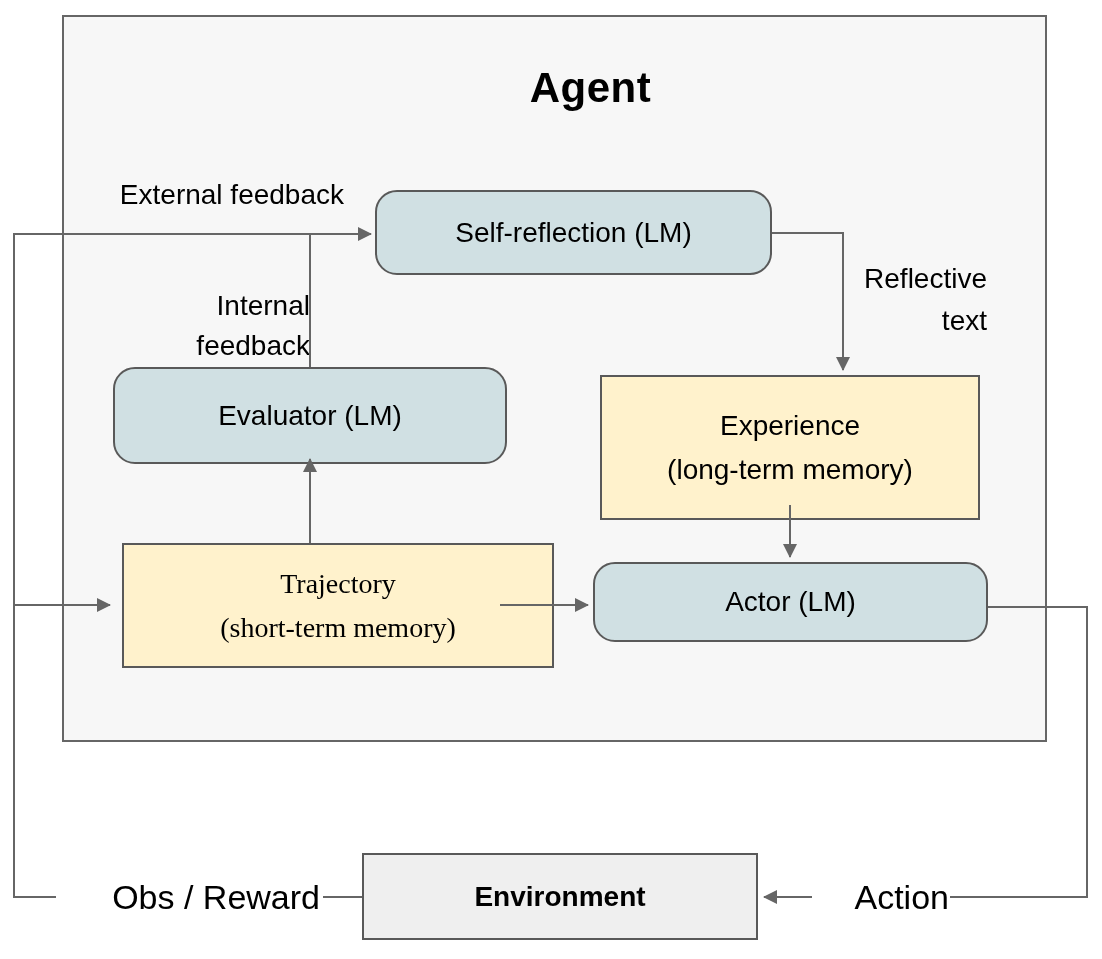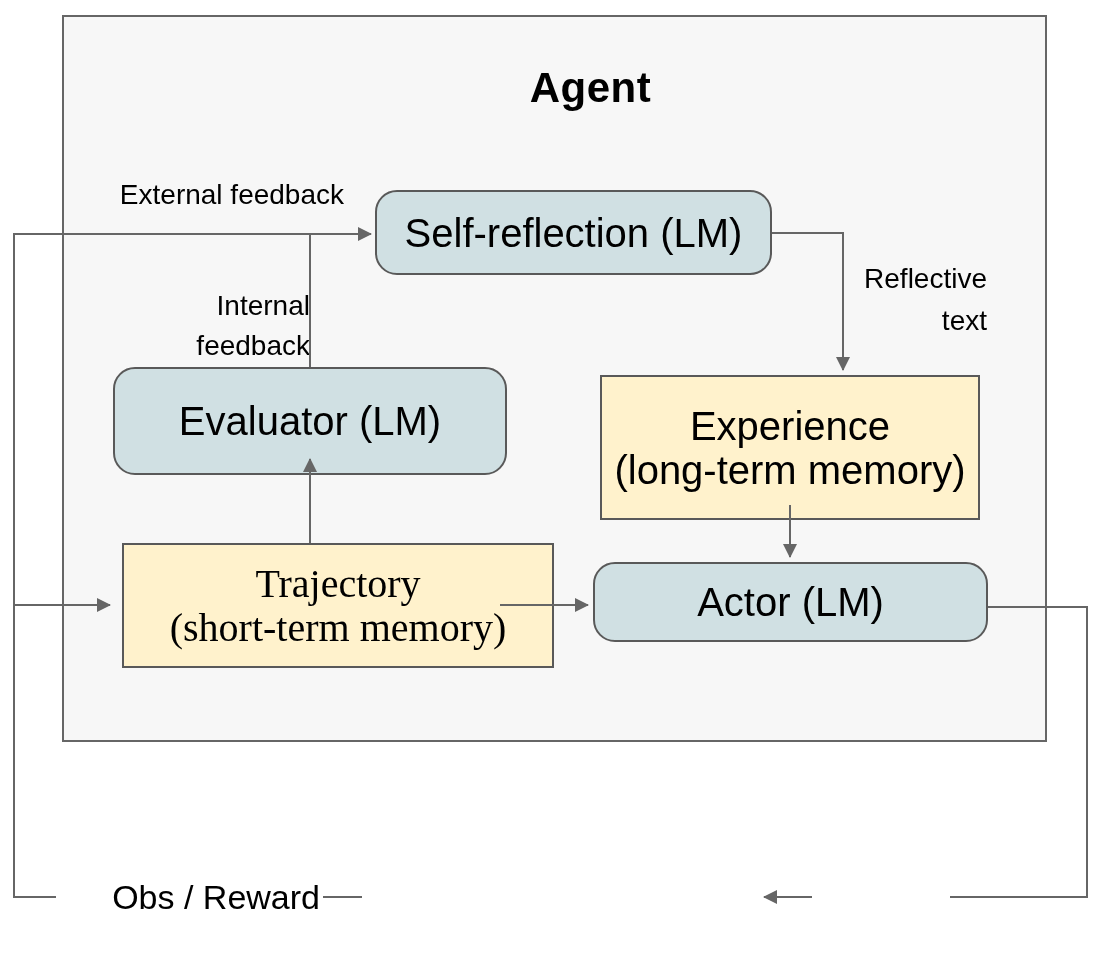--- a/index.html
+++ b/index.html
@@ -35,38 +35,38 @@
     margin-left: 36px;
   }
   .node {
     position: absolute;
     display: flex;
     flex-direction: column;
     align-items: center;
     justify-content: center;
     text-align: center;
     box-sizing: border-box;
-    font-size: 40px;
+    font-size: 28px;
     line-height: 44px;
     border: 2px solid var(--box_border, #595959);
   }
   .node.lm {
     background: var(--lm_fill, #d0e0e3);
     border-radius: 22px;
   }
   .node.memory {
     background: var(--memory_fill, #fff2cc);
     border-radius: 0;
   }
   .node.env {
     background: var(--environment_fill, #efefef);
     font-weight: bold;
   }
   #node-self-reflection { left: 375px; top: 190px; width: 397px; height: 85px; }
-  #node-evaluator       { left: 113px; top: 367px; width: 394px; height: 108px; text-align: center; }
+  #node-evaluator       { left: 113px; top: 367px; width: 394px; height: 97px; text-align: center; }
   #node-experience      { left: 600px; top: 375px; width: 380px; height: 145px; }
   #node-trajectory      { left: 122px; top: 543px; width: 432px; height: 125px; font-family: Liberation Serif, serif; }
   #node-actor           { left: 593px; top: 562px; width: 395px; height: 80px; }
   #node-environment     { left: 362px; top: 853px; width: 396px; height: 87px; }
 
   .edge-label {
     position: absolute;
     font-size: 28px;
     line-height: 40px;
     text-align: right;
@@ -113,29 +113,33 @@
 
   <div class="node memory" id="node-trajectory">
     <span>Trajectory</span>
     <span>(short-term memory)</span>
   </div>
 
   <div class="node lm" id="node-actor">
     <span>Actor (LM)</span>
   </div>
 
+  <div class="node env" id="node-environment">
+    <span>Environment</span>
+  </div>
 
   <div class="edge-label" id="label-external-feedback">External feedback</div>
 
   <div class="edge-label" id="label-internal-feedback">Internal feedback</div>
 
   <div class="edge-label" id="label-reflective-text">Reflective text</div>
 
   <div class="edge-label" id="label-obs-reward">Obs / Reward</div>
 
+  <div class="edge-label" id="label-action">Action</div>
 
   <svg class="edges" viewBox="0 0 1102 959" xmlns="http://www.w3.org/2000/svg">
     <defs>
       <marker id="arrow" markerUnits="userSpaceOnUse" markerWidth="16" markerHeight="14" refX="13" refY="7" orient="auto">
         <path d="M0,0 L14,7 L0,14 Z" fill="#666666"></path>
       </marker>
     </defs>
 
     <polyline points="56,897 14,897 14,234 371,234" marker-end="url(#arrow)"></polyline>
 

